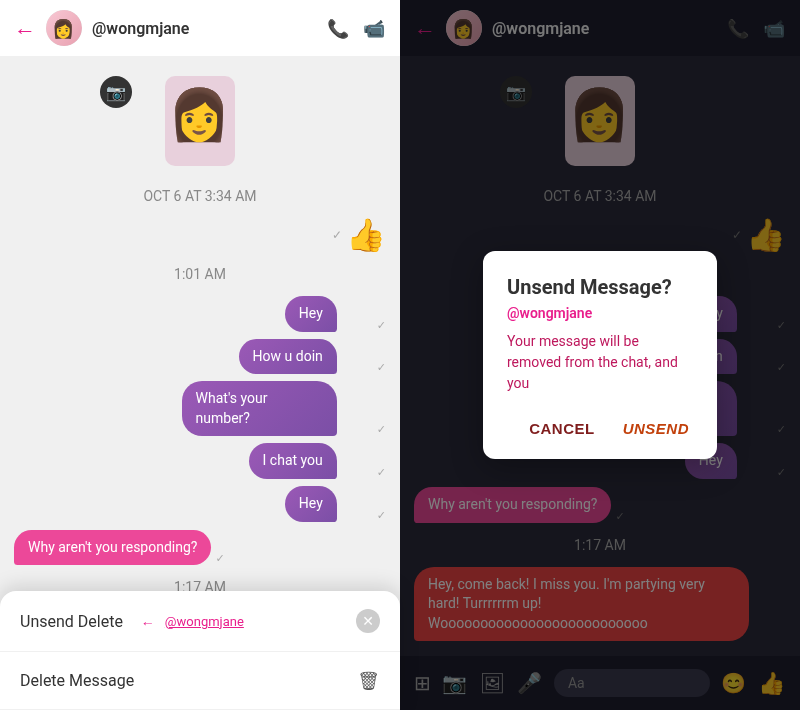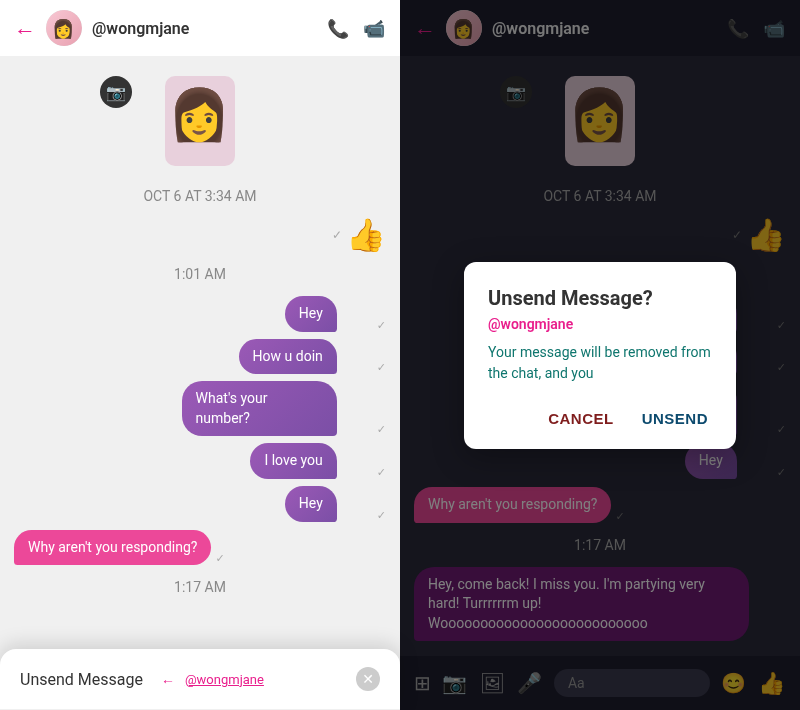--- a/index.html
+++ b/index.html
@@ -259,38 +259,38 @@
       background: rgba(0,0,0,0.5);
       display: flex;
       align-items: center;
       justify-content: center;
       z-index: 30;
     }
     .modal {
       background: white;
       border-radius: 12px;
       padding: 24px 24px 16px;
-      width: 272px;
+      width: 234px;
       box-shadow: 0 8px 32px rgba(0,0,0,0.3);
     }
     .modal-title {
       font-size: 20px;
       font-weight: 700;
       color: #333;
       margin-bottom: 6px;
     }
     .modal-username {
       color: #e91e8c;
       font-size: 14px;
       font-weight: 600;
       margin-bottom: 10px;
     }
     .modal-body {
       font-size: 14px;
-      color: #0f766e;
+      color: #be185d;
       line-height: 1.5;
       margin-bottom: 20px;
     }
     .modal-actions {
       display: flex;
       justify-content: flex-end;
       gap: 20px;
     }
     .modal-btn {
       font-size: 15px;
@@ -299,21 +299,22 @@
       cursor: pointer;
       background: none;
       border: none;
       padding: 6px 4px;
       letter-spacing: 0.5px;
     }
     .modal-btn.cancel {
       color: #7f1d1d;
     }
     .modal-btn.unsend {
-      color: #0c4a6e;
+      color: #c2410c;
+      font-style: italic;
     }
 
     
     .bottom-bar {
       display: flex;
       align-items: center;
       padding: 10px 14px;
       background: #1e1e2e;
       gap: 12px;
       height: 54px;
@@ -380,45 +381,49 @@
       </div>
       <div class="bubble-row sent">
         <div class="bubble sent">How u doin</div>
         <span style="color:#aaa;font-size:11px;margin-left:4px;">✓</span>
       </div>
       <div class="bubble-row sent">
         <div class="bubble sent">What's your number?</div>
         <span style="color:#aaa;font-size:11px;margin-left:4px;">✓</span>
       </div>
       <div class="bubble-row sent">
-        <div class="bubble sent">I love you</div>
+        <div class="bubble sent">I chat you</div>
         <span style="color:#aaa;font-size:11px;margin-left:4px;">✓</span>
       </div>
       <div class="bubble-row sent">
         <div class="bubble sent">Hey</div>
         <span style="color:#aaa;font-size:11px;margin-left:4px;">✓</span>
       </div>
     </div>
 
     <div class="bubble-row received">
       <div class="bubble received-teal">Why aren't you responding?</div>
       <span style="color:#aaa;font-size:11px;margin-left:4px;">✓</span>
     </div>
 
     <div class="timestamp-label">1:17 AM</div>
   </div>
 
   <div class="bottom-sheet">
     <div class="bottom-sheet-item">
       <div class="bottom-sheet-item-left">
-        <span class="bottom-sheet-label">Unsend Message</span>
+        <span class="bottom-sheet-label">Unsend Delete</span>
         <span style="color:#e91e8c;font-size:14px;margin-left:8px;">←</span>
         <span style="color:#e91e8c;font-size:13px;text-decoration:underline;">@wongmjane</span>
       </div>
       <div class="close-circle">✕</div>
+    </div>
+    <div class="bottom-sheet-item">
+      <span class="bottom-sheet-label">Delete Message</span>
+      <span class="bottom-sheet-icon">🗑</span>
     </div>
   </div>
 </div>
 
 <div class="right-panel">
 
   <div class="header">
     <span class="header-back">←</span>
     <div class="header-avatar">
       <div class="header-avatar-img">👩</div>
@@ -466,21 +471,21 @@
     </div>
 
     <div class="bubble-row received">
       <div class="bubble received-teal">Why aren't you responding?</div>
       <span style="color:#777;font-size:11px;margin-left:4px;">✓</span>
     </div>
 
     <div class="timestamp-label">1:17 AM</div>
 
     <div class="bubble-row received">
-      <div class="bubble received" style="background:#701a75;max-width:90%;">Hey, come back! I miss you. I'm partying very hard! Turrrrrrm up! Woooooooooooooooooooooooooo</div>
+      <div class="bubble received" style="background:#ef4444;max-width:90%;">Hey, come back! I miss you. I'm partying very hard! Turrrrrrm up! Woooooooooooooooooooooooooo</div>
     </div>
   </div>
 
   <div class="modal-overlay">
     <div class="modal">
       <div class="modal-title">Unsend Message?</div>
       <div class="modal-username">@wongmjane</div>
       <div class="modal-body">Your message will be removed from the chat, and you</div>
       <div class="modal-actions">
         <button class="modal-btn cancel">CANCEL</button>

